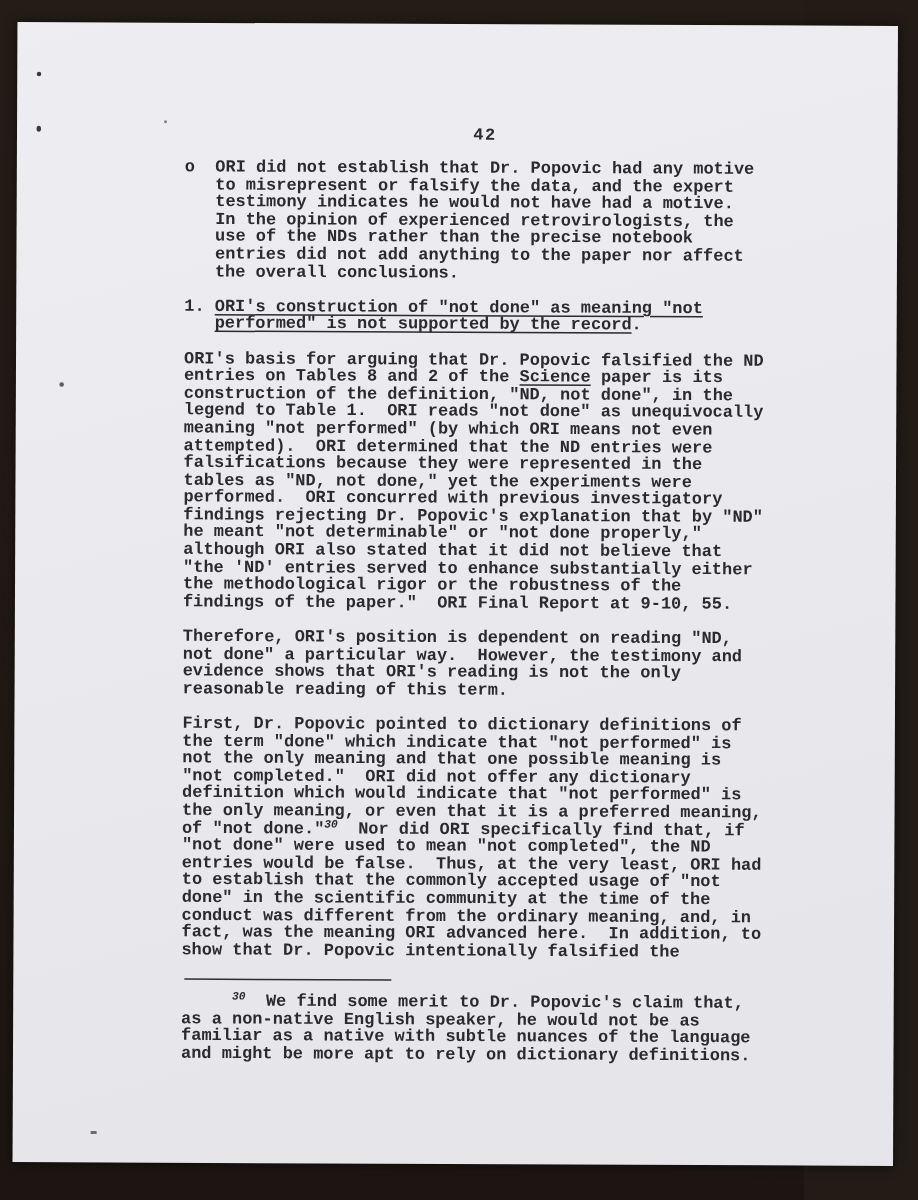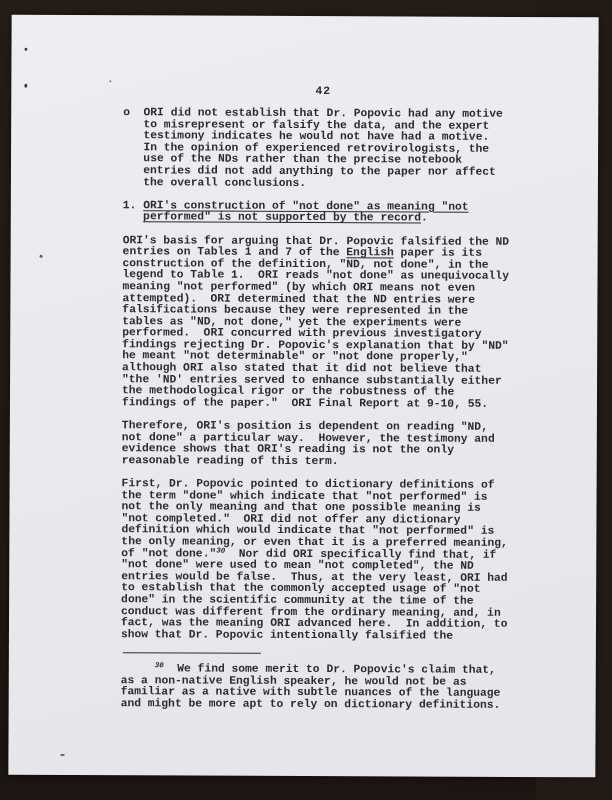--- a/index.html
+++ b/index.html
@@ -66,21 +66,21 @@
    testimony indicates he would not have had a motive.
    In the opinion of experienced retrovirologists, the
    use of the NDs rather than the precise notebook
    entries did not add anything to the paper nor affect
    the overall conclusions.</span></div>
 
       <div class="block"><span>1. </span><span class="u">ORI's construction of "not done" as meaning "not</span><span>
    </span><span class="u">performed" is not supported by the record</span><span>.</span></div>
 
       <div class="block"><span>ORI's basis for arguing that Dr. Popovic falsified the ND
-entries on Tables 1 and 7 of the </span><span class="u">English</span><span> paper is its
+entries on Tables 8 and 2 of the </span><span class="u">Science</span><span> paper is its
 construction of the definition, "ND, not done", in the
 legend to Table 1.  ORI reads "not done" as unequivocally
 meaning "not performed" (by which ORI means not even
 attempted).  ORI determined that the ND entries were
 falsifications because they were represented in the
 tables as "ND, not done," yet the experiments were
 performed.  ORI concurred with previous investigatory
 findings rejecting Dr. Popovic's explanation that by "ND"
 he meant "not determinable" or "not done properly,"
 although ORI also stated that it did not believe that

